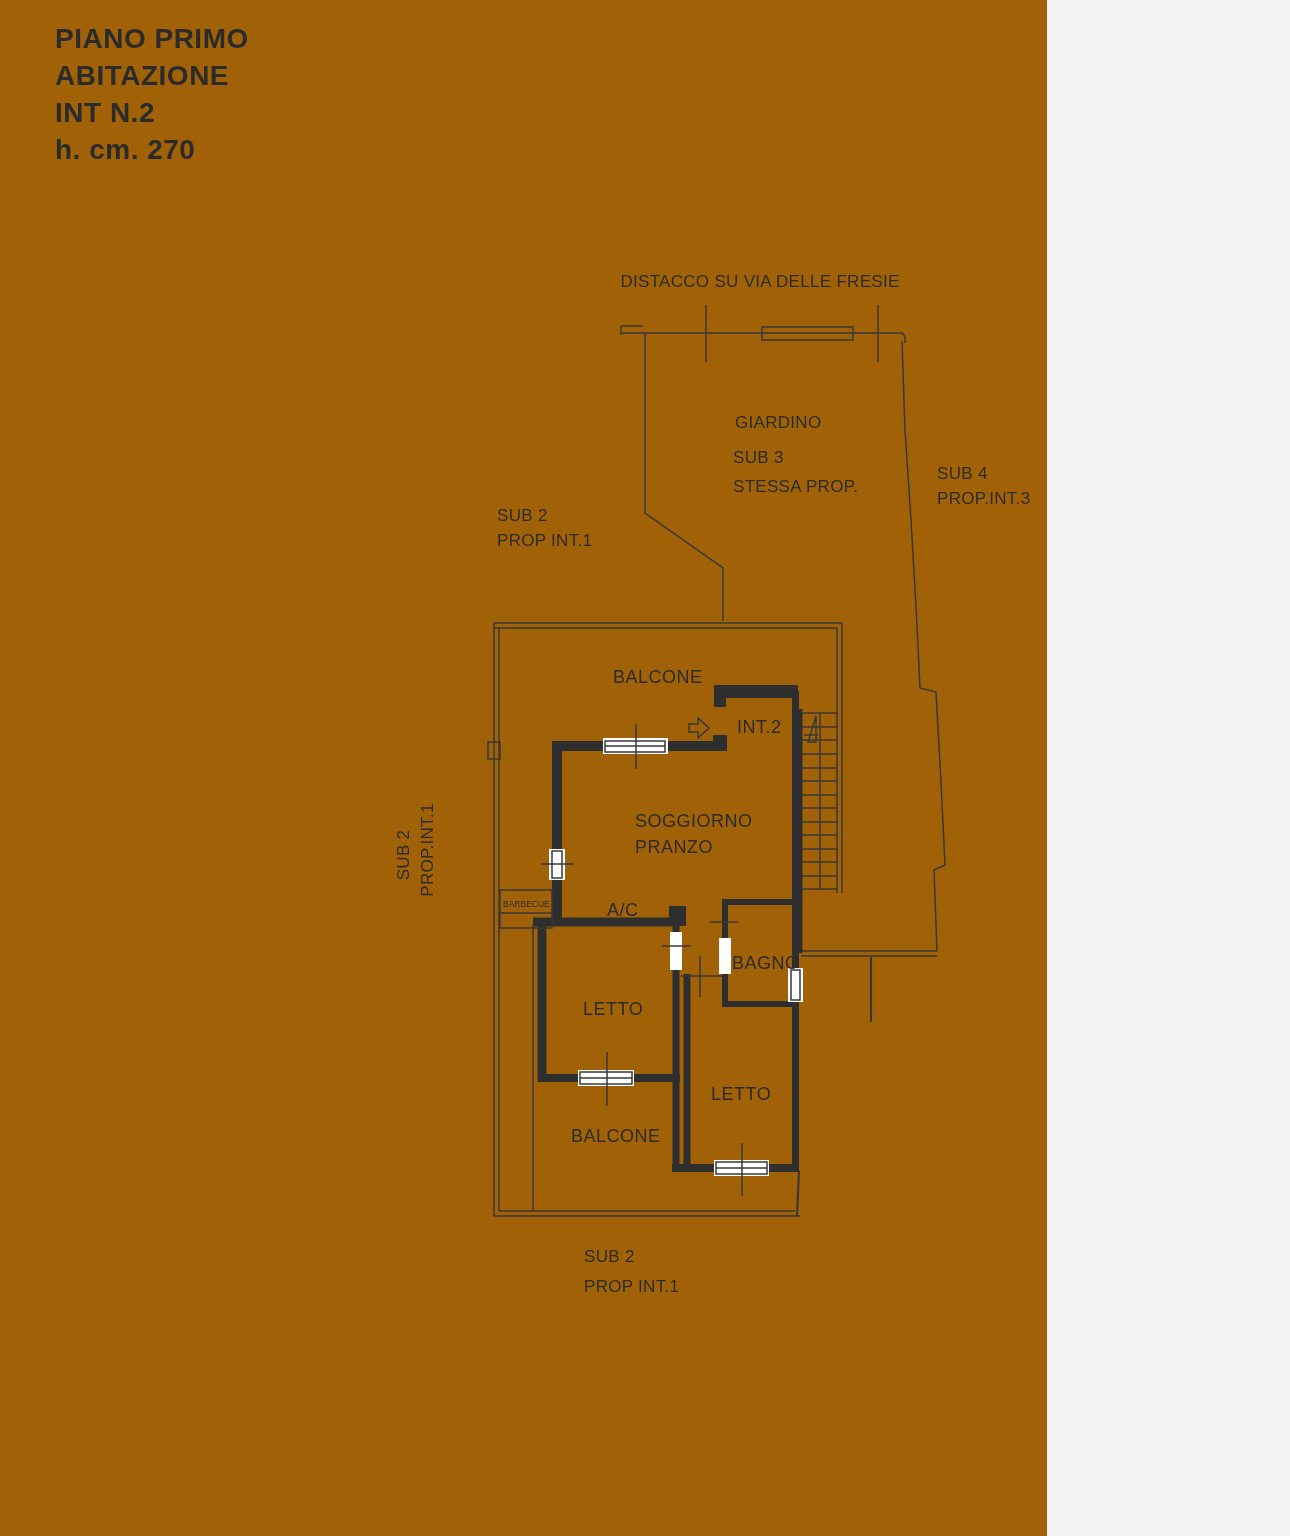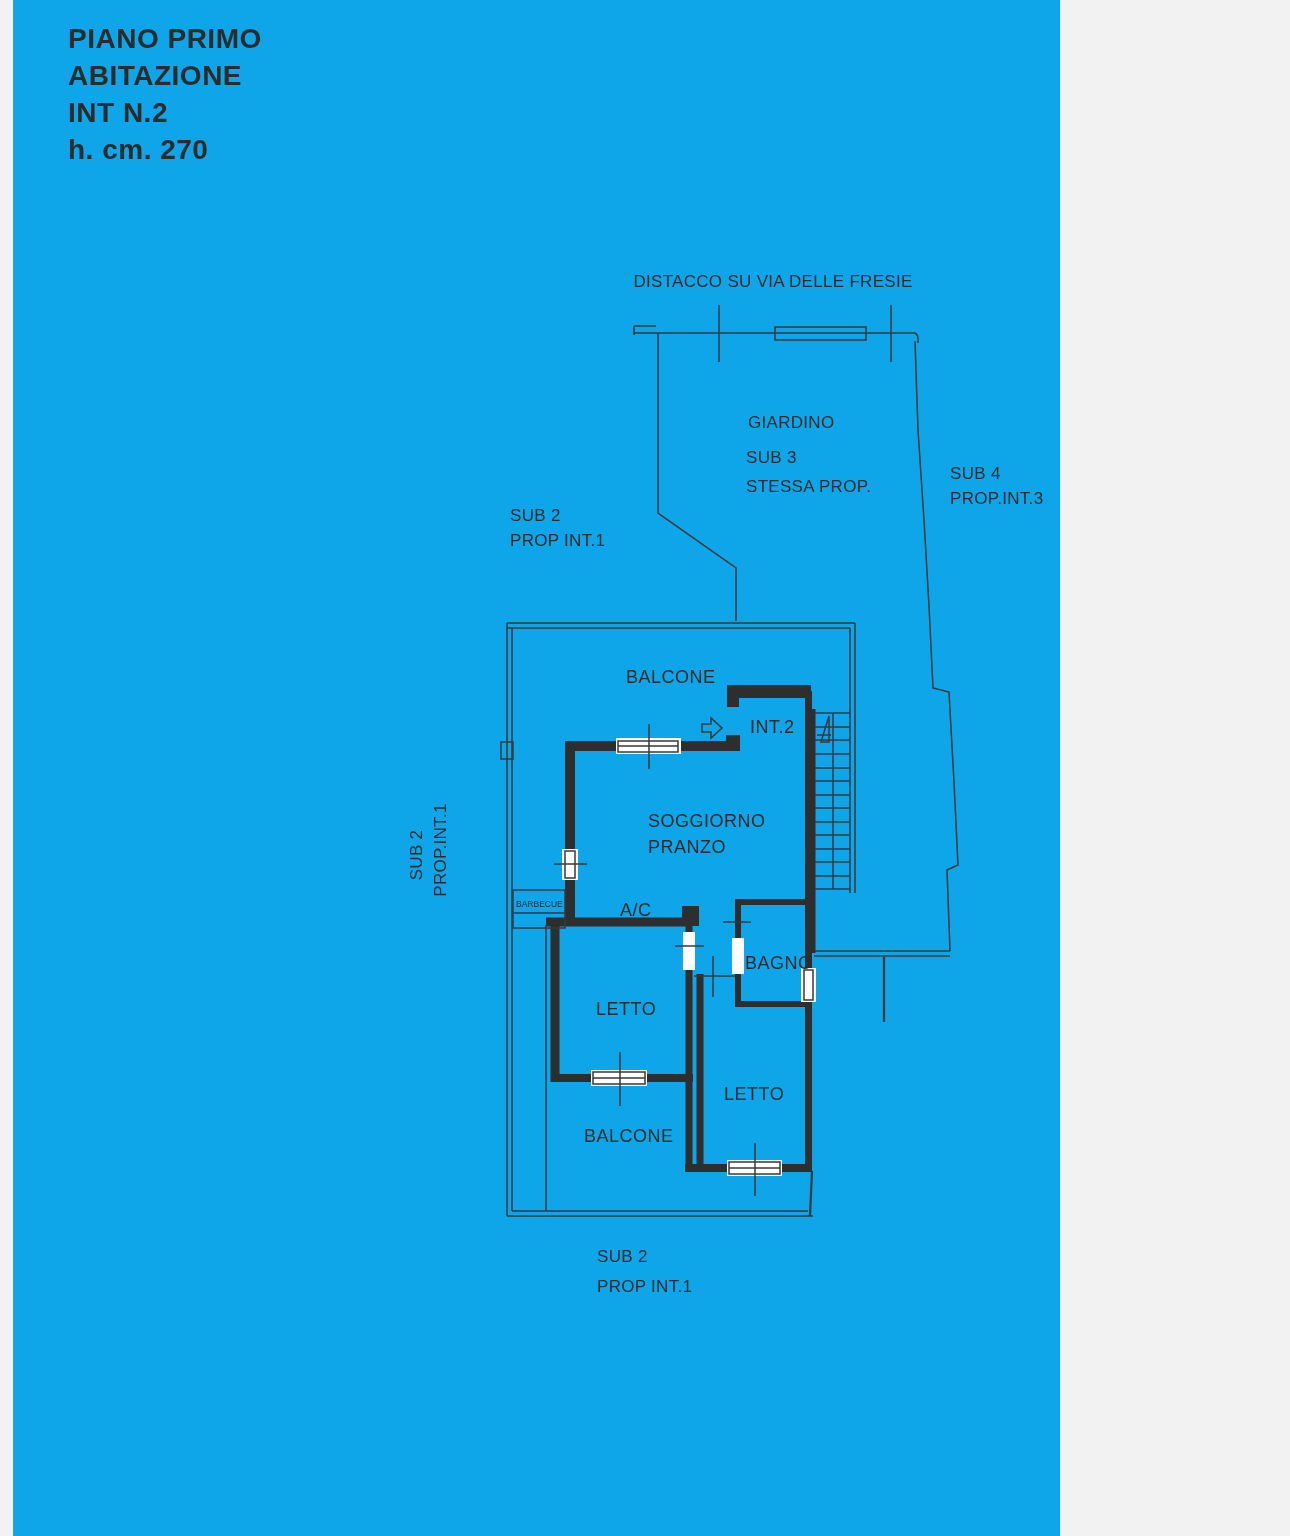--- a/index.html
+++ b/index.html
@@ -1,22 +1,21 @@
 <!DOCTYPE html>
 <html><head>
 <meta charset="utf-8">
 <style>
   html,body{margin:0;padding:0;background:#f2f2f2;}
   .page{
     position:relative;
     width:1047px;height:1536px;
-    background:#0ea5e9;
+    background:#a16207;
     font-family:"Liberation Sans", sans-serif;
     overflow:hidden;
-    margin-left:13px;
   }
   svg{display:block;}
   text{fill:#2b2b2b;}
   .t-title{font-size:28px;font-weight:bold;letter-spacing:.5px;}
   .t-label{font-size:17px;letter-spacing:.3px;}
   .t-room{font-size:18px;letter-spacing:.5px;}
   .t-tiny{font-size:8.5px;letter-spacing:0px;}
   .ln{stroke:#383838;stroke-width:1.5;fill:none;}
   .ln2{stroke:#383838;stroke-width:2.2;fill:none;}
   .wall{stroke:#2e2e2e;fill:none;}

